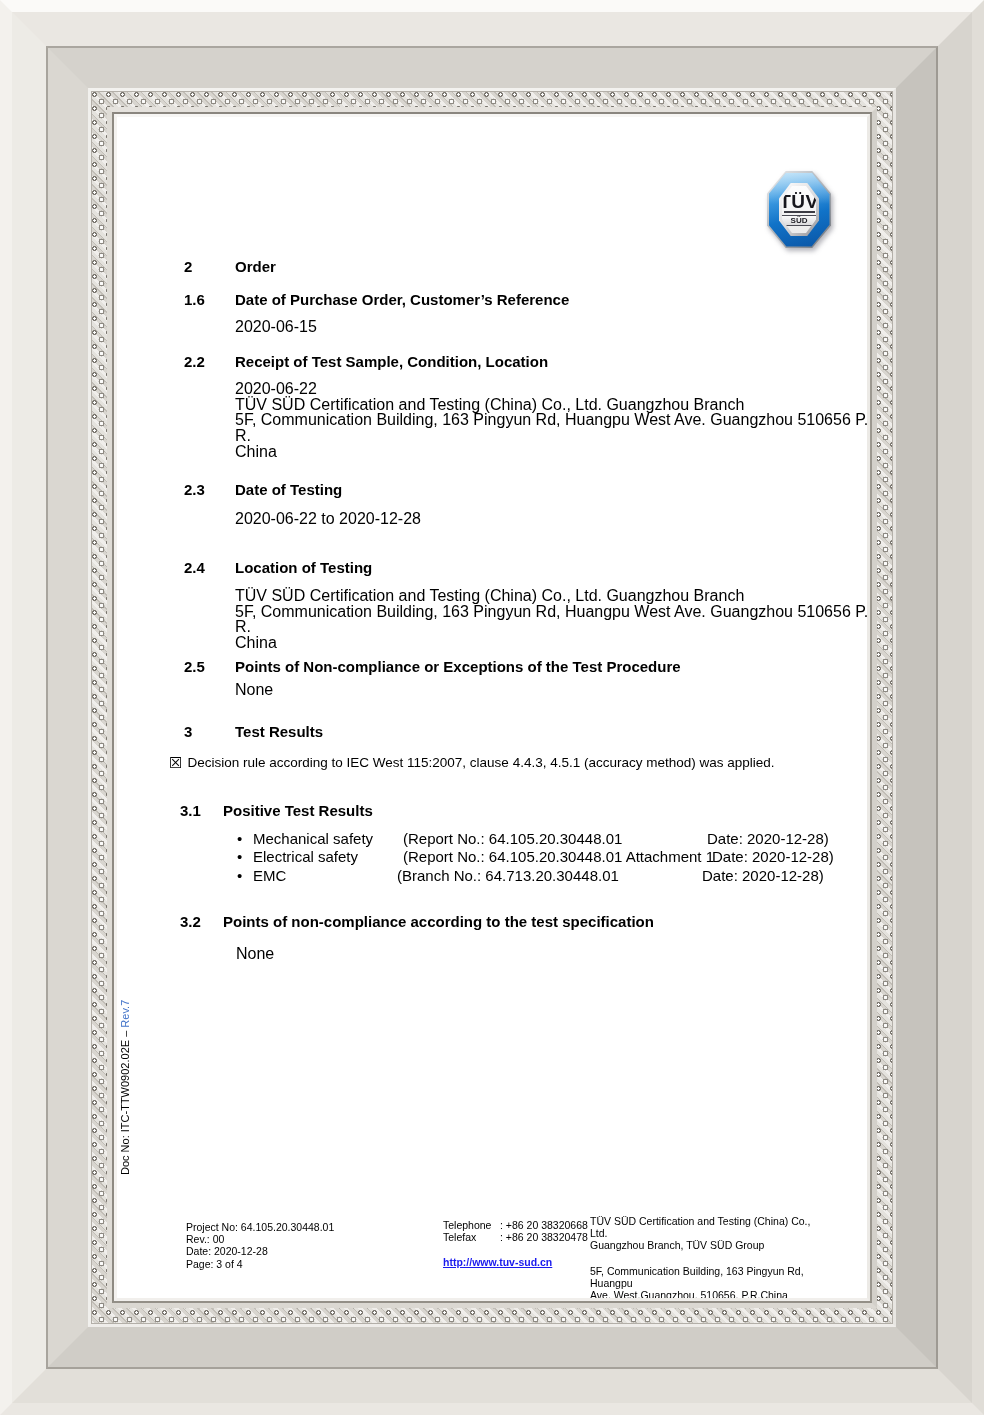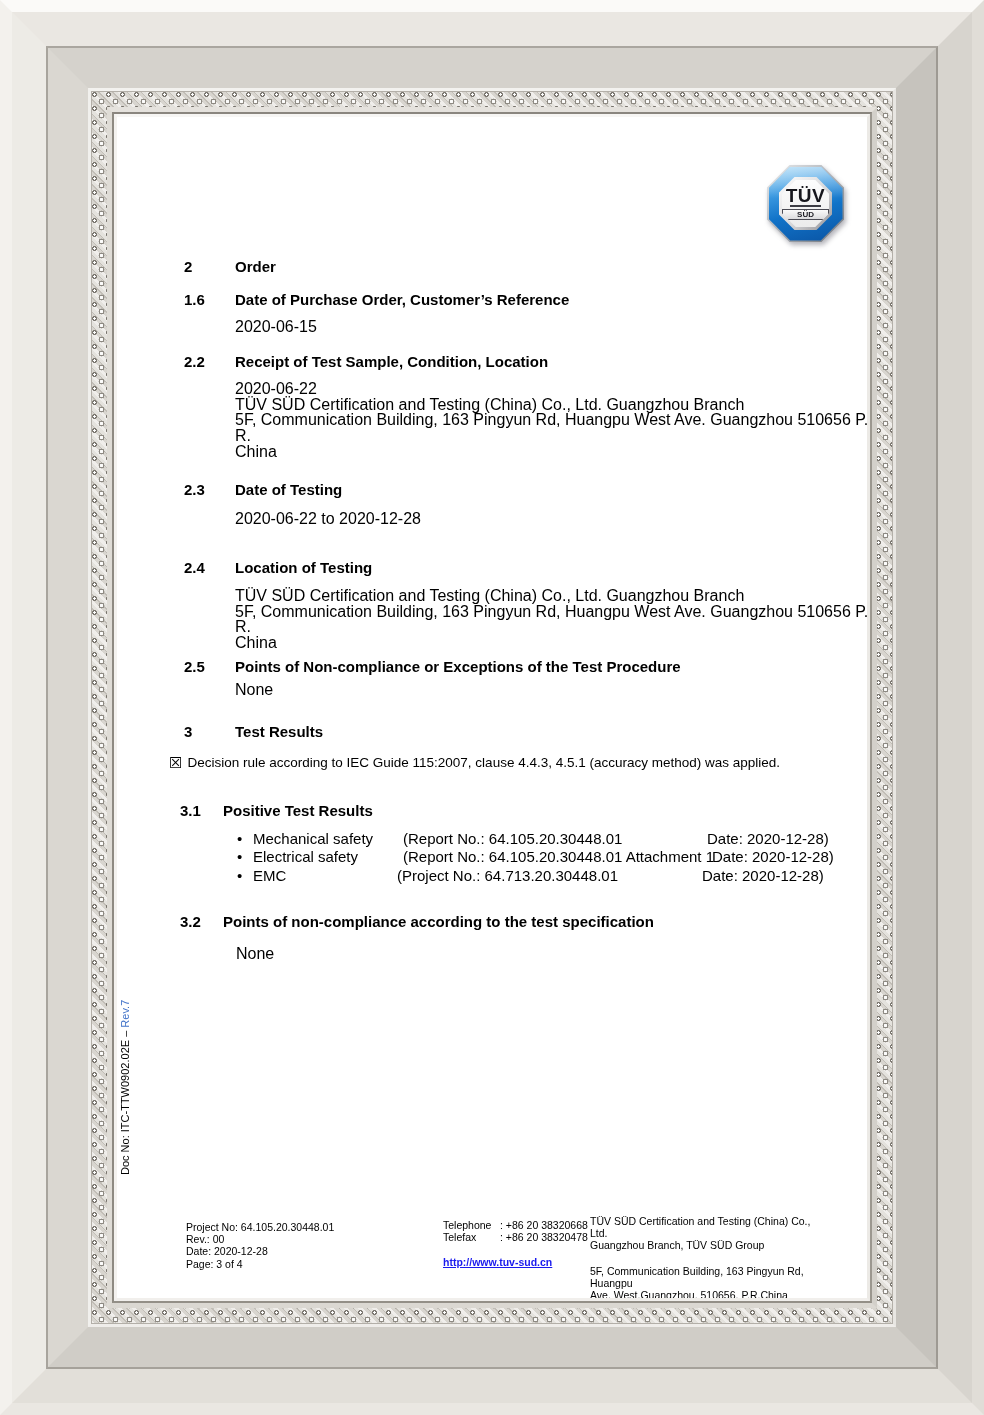--- a/index.html
+++ b/index.html
@@ -59,21 +59,21 @@
   }
   .side-note .rev{color:#4374c9;}
 
   
   .ft{font-size:10.5px;line-height:12.2px;color:#000;margin-top:12px;}
   .ft .lbl{display:inline-block;width:57px;}
   .ft a{color:#1a1aee;font-weight:bold;text-decoration:underline;}
   .ft-gap{height:13px;}
 
   
-  .logo{position:absolute;left:650px;top:48px;width:77px;height:77px;
+  .logo{position:absolute;left:650px;top:54px;width:64px;height:77px;
         filter:drop-shadow(2px 3px 2.5px rgba(70,70,85,.4));}
   .oct{position:absolute;clip-path:polygon(29.3% 0%,70.7% 0%,100% 29.3%,100% 70.7%,70.7% 100%,29.3% 100%,0% 70.7%,0% 29.3%);}
   .o1{inset:0;background:linear-gradient(135deg,#eceef0 0%,#b9bdc2 40%,#6f747b 100%);}
   .o2{inset:1.5px;background:linear-gradient(165deg,#8fd0f6 0%,#3d9be2 30%,#1173c8 58%,#0a54a4 100%);}
   .o2::after{content:"";position:absolute;inset:0;background:linear-gradient(rgba(255,255,255,.5),rgba(255,255,255,0) 42%);}
   .o3{inset:12px;background:linear-gradient(135deg,#ffffff 0%,#d9d9db 55%,#8f8f94 100%);}
   .o4{inset:15px;background:linear-gradient(180deg,#fdfdfd 0%,#ececec 100%);
       display:flex;flex-direction:column;align-items:center;justify-content:center;}
   .tuv-t{font-size:19px;font-weight:bold;color:#16161c;letter-spacing:.5px;line-height:18px;}
   .tuv-line{width:31px;height:2px;background:#3c3c44;margin:0 0 2px;}
@@ -143,41 +143,41 @@
     <div class="abs h h2x" style="left:67px;top:541px;">
       <span class="num">2.5</span><span>Points of Non-compliance or Exceptions of the Test Procedure</span>
     </div>
     <div class="abs body-t nw" style="left:118px;top:565px;">None</div>
 
     <div class="abs h h2x" style="left:67px;top:606px;">
       <span class="num">3</span><span>Test Results</span>
     </div>
 
     <div class="abs decision" style="left:52px;top:636px;">
-      <span class="cb">☒</span><span>Decision rule according to IEC Guide 115:2007, clause 4.4.3, 4.5.1 (accuracy method) was applied.</span>
+      <span class="cb">☒</span><span>Decision rule according to IEC West 115:2007, clause 4.4.3, 4.5.1 (accuracy method) was applied.</span>
     </div>
 
     <div class="abs h h3x" style="left:63px;top:685px;">
       <span class="num">3.1</span><span>Positive Test Results</span>
     </div>
 
     <div class="abs" style="left:120px;top:713px;width:600px;">
       <div class="res-row r1">
         <span class="c1"><span class="dot">•</span><span>Mechanical safety</span></span>
         <span class="c2">(Report No.: 64.105.20.30448.01</span>
         <span class="c3">Date: 2020-12-28)</span>
       </div>
       <div class="res-row r2">
         <span class="c1"><span class="dot">•</span><span>Electrical safety</span></span>
         <span class="c2">(Report No.: 64.105.20.30448.01 Attachment 1</span>
         <span class="c3">Date: 2020-12-28)</span>
       </div>
       <div class="res-row r3">
         <span class="c1"><span class="dot">•</span><span>EMC</span></span>
-        <span class="c2" style="margin-left:-6px;">(Project No.: 64.713.20.30448.01</span>
+        <span class="c2" style="margin-left:-6px;">(Branch No.: 64.713.20.30448.01</span>
         <span class="c3">Date: 2020-12-28)</span>
       </div>
     </div>
 
     <div class="abs h h3x" style="left:63px;top:796px;">
       <span class="num">3.2</span><span>Points of non-compliance according to the test specification</span>
     </div>
     <div class="abs body-t nw" style="left:119px;top:829px;">None</div>
 
     <div class="side-note">

